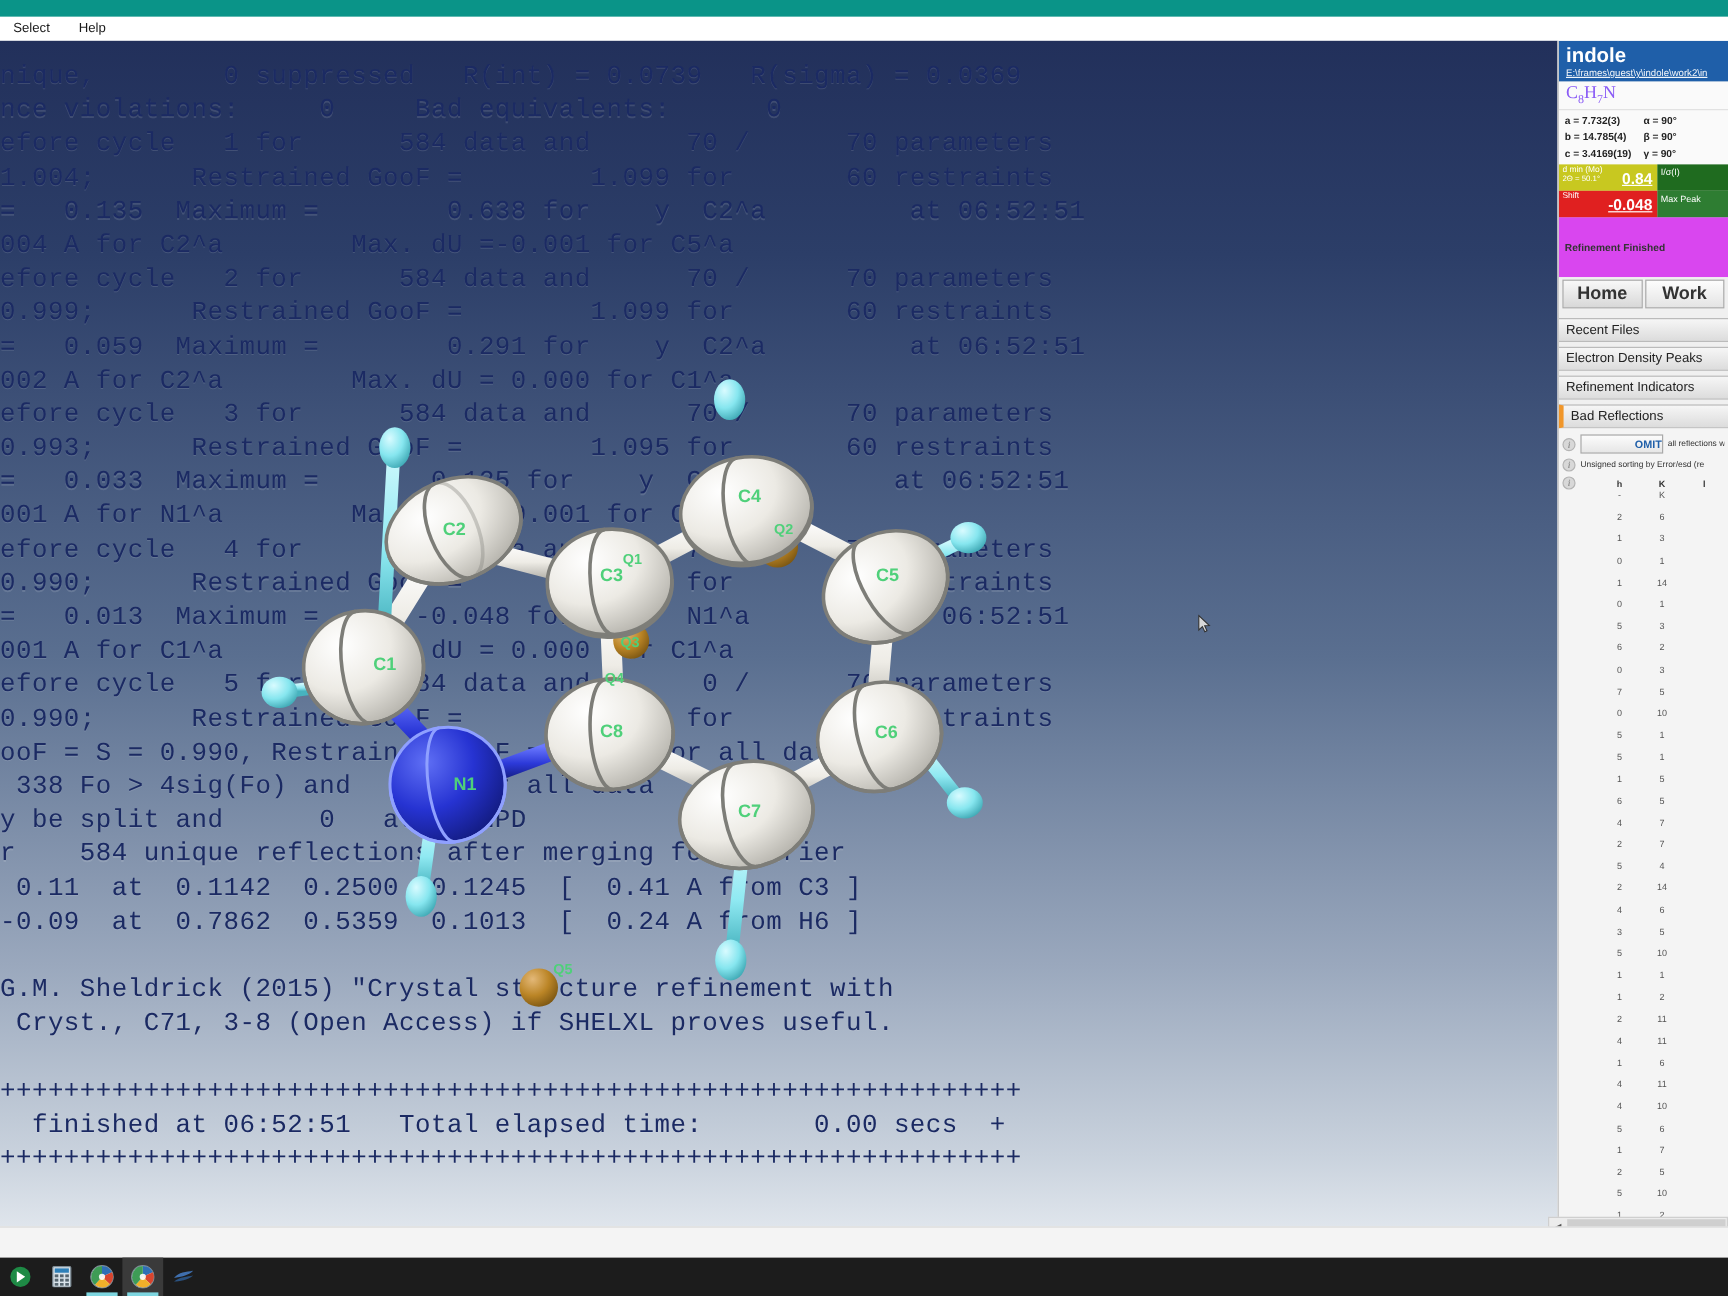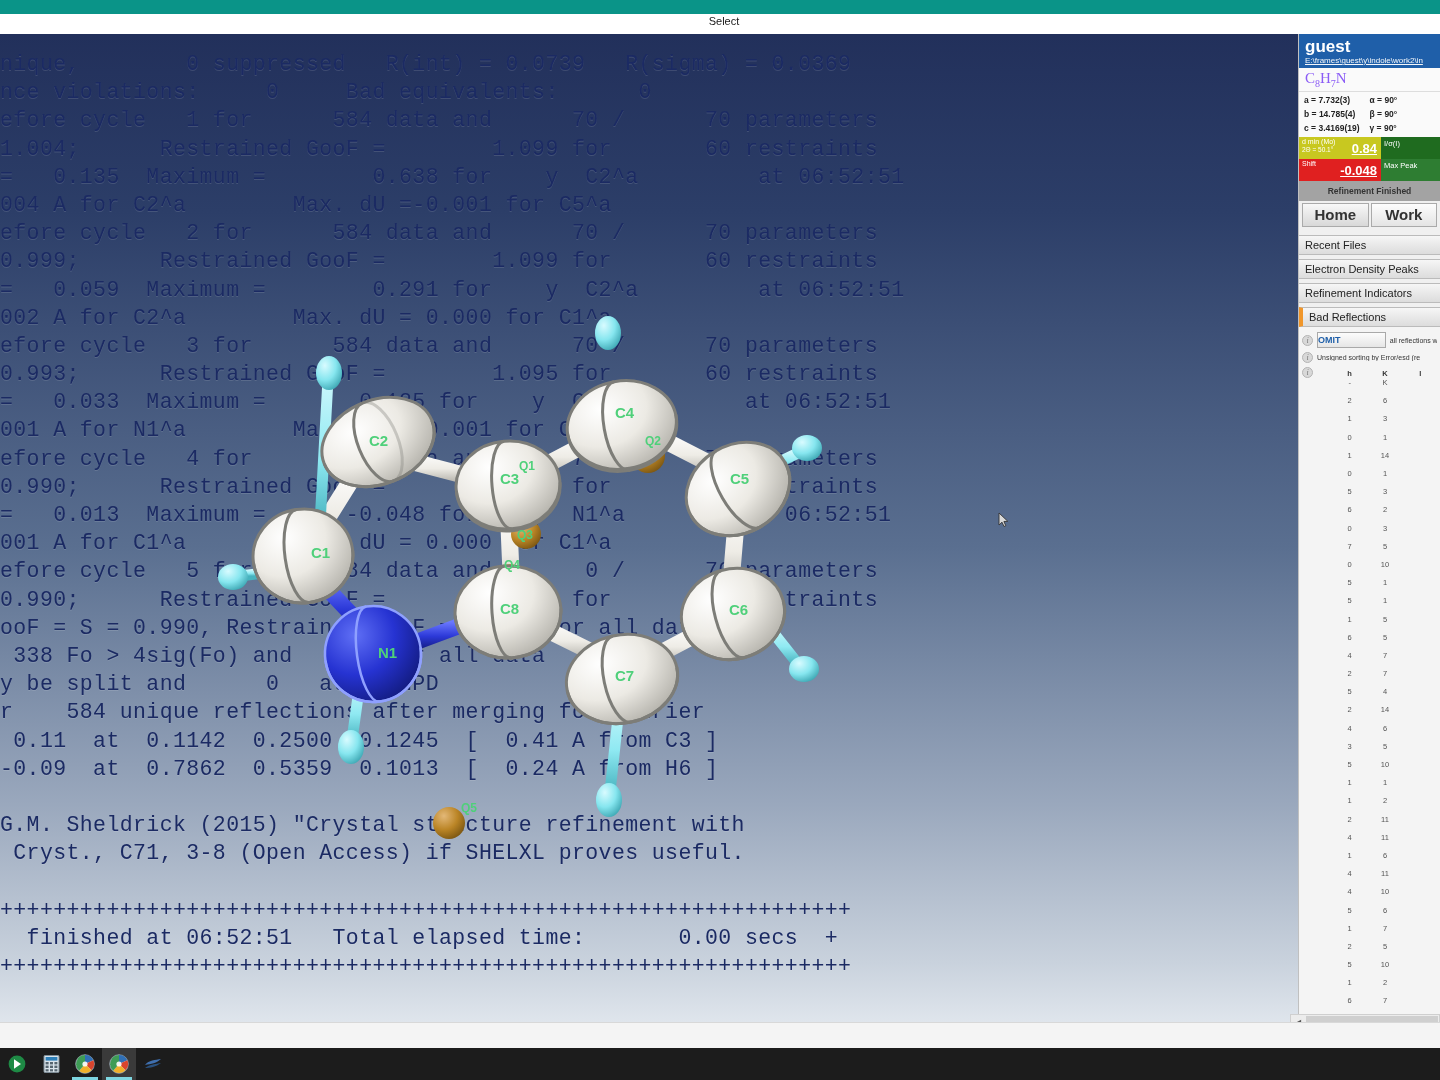--- a/index.html
+++ b/index.html
@@ -6,21 +6,21 @@
   html,body { width:1440px; height:1080px; overflow:hidden; background:#fff;
     font-family:"Liberation Sans", sans-serif; }
 
   #app { position:relative; width:1440px; height:1080px; }
 
   
   .teal-bar { position:absolute; left:0; top:0; width:1440px; height:14px; background:#0a9488; }
 
   
   .menu-bar { position:absolute; left:0; top:14px; width:1440px; height:20px;
-    background:#ffffff; display:flex; align-items:center; padding-left:8px; gap:18px;flex-direction:column; }
+    background:#ffffff; display:flex; align-items:center; padding-left:8px; gap:18px; }
   .menu-item { font-size:11px; color:#1a1a1a; font-family:"Liberation Sans", sans-serif;
     cursor:default; padding:1px 3px; }
 
   
   .viewport { position:absolute; left:0; top:34px; width:1298px; height:988px;
     background:linear-gradient(180deg,#22305b 0%, #2c3e68 18%, #5a6f90 52%, #9aa8bd 78%, #c9d2dd 94%, #dfe5ec 100%);
     overflow:hidden; }
 
   
   .term { position:absolute; left:0; top:0; width:1298px; height:860px;
@@ -57,39 +57,39 @@
   .stat-left { flex:0 0 82px; position:relative; color:#fff; }
   .stat-left .lbl { position:absolute; left:3px; top:1px; font-size:7px; line-height:8px; }
   .stat-left .lbl2 { position:absolute; left:3px; top:9px; font-size:6.5px; line-height:8px; }
   .stat-left .val { position:absolute; right:4px; top:4px; font-size:13px; font-weight:bold;text-decoration:underline; }
   .stat-right { flex:1; color:#fff; font-size:7.5px; padding:2px 3px; }
   .s-dmin { background:#c8c820; }
   .s-iovi { background:#1f6b1f; }
   .s-shift { background:#e02020; }
   .s-maxpeak { background:#2e7d32; }
 
-  .refin-status { background:#a3a3a3; font-size:8.5px; color:#333; padding:5px 5px; font-weight:bold;text-align:center; }
+  .refin-status { background:#d946ef; font-size:8.5px; color:#333; padding:20px 5px; font-weight:bold; }
 
   .hw-tabs { display:flex; gap:2px; padding:2px 3px 4px 3px; background:#f0f0f0; }
   .hw-tab { flex:1; background:linear-gradient(180deg,#f8f8f8,#d8d8d8);
     border:1px solid #aaa; text-align:center; font-size:15px; font-weight:bold;
     color:#333; padding:2px 0 3px 0; }
   .hw-tab.active { background:linear-gradient(180deg,#fdfdfd,#e4e4e4); }
 
   .sec-bar { background:linear-gradient(180deg,#f6f6f6,#dcdcdc); border:1px solid #bbb;
     border-left:none; border-right:none; margin:4px 0 0 0; padding:3px 6px;
     font-size:11px; color:#222; }
   .sec-bar.accent { border-left:4px solid #f0962a; }
 
   .bad-body { background:#f4f4f4; padding:3px 0 0 0; }
   .row-i { display:flex; align-items:center; gap:4px; padding:2px 3px; }
   .i-icon { flex:0 0 11px; width:11px; height:11px; border-radius:50%;
     background:#d8d8d8; border:1px solid #b4b4b4; color:#777; font-size:8px;
     font-style:italic; text-align:center; line-height:10px; font-family:"Liberation Serif", serif; }
-  .omit-btn { width:72px; text-align:left; font-size:9px; color:#1f5fa9; font-weight:bold;
+  .omit-btn { width:72px; text-align:right; font-size:9px; color:#1f5fa9; font-weight:bold;
     background:linear-gradient(180deg,#fcfcfc,#e6e6e6); border:1px solid #a9a9a9; padding:2px 0; }
   .tiny { font-size:7px; color:#333; white-space:nowrap; overflow:hidden; }
 
   .hkl-table { padding:2px 0 0 0; font-size:7.5px; color:#555; }
   .hkl-head, .hkl-row { display:grid; grid-template-columns:14px 1fr 1fr 1fr; column-gap:2px;
     text-align:center; line-height:9.1px; }
   .hkl-head { font-weight:bold; color:#333; }
 
   
   .hscroll { position:absolute; left:1290px; top:1014px; width:150px; height:16px;
@@ -297,21 +297,21 @@
     </svg>
 
     <svg class="cursor" viewBox="0 0 12 16">
       <path d="M1,1 L1,13 L4,10.2 L6,14.5 L7.8,13.7 L5.9,9.5 L9.8,9.3 Z" fill="#d8d8d8" stroke="#333" stroke-width="0.9"></path>
     </svg>
   </div>
 
   <div class="sidebar">
 
     <div class="sb-title">
-      <div class="t1">guest</div>
+      <div class="t1">indole</div>
       <div class="t2">E:\frames\guest\y\indole\work2\in</div>
     </div>
 
     <div class="sb-formula">
       <span>C</span><sub>8</sub><span>H</span><sub>7</sub><span>N</span>
     </div>
 
     <div class="cellgrid">
       <span>a = 7.732(3)</span>
       <span>α = 90°</span>

